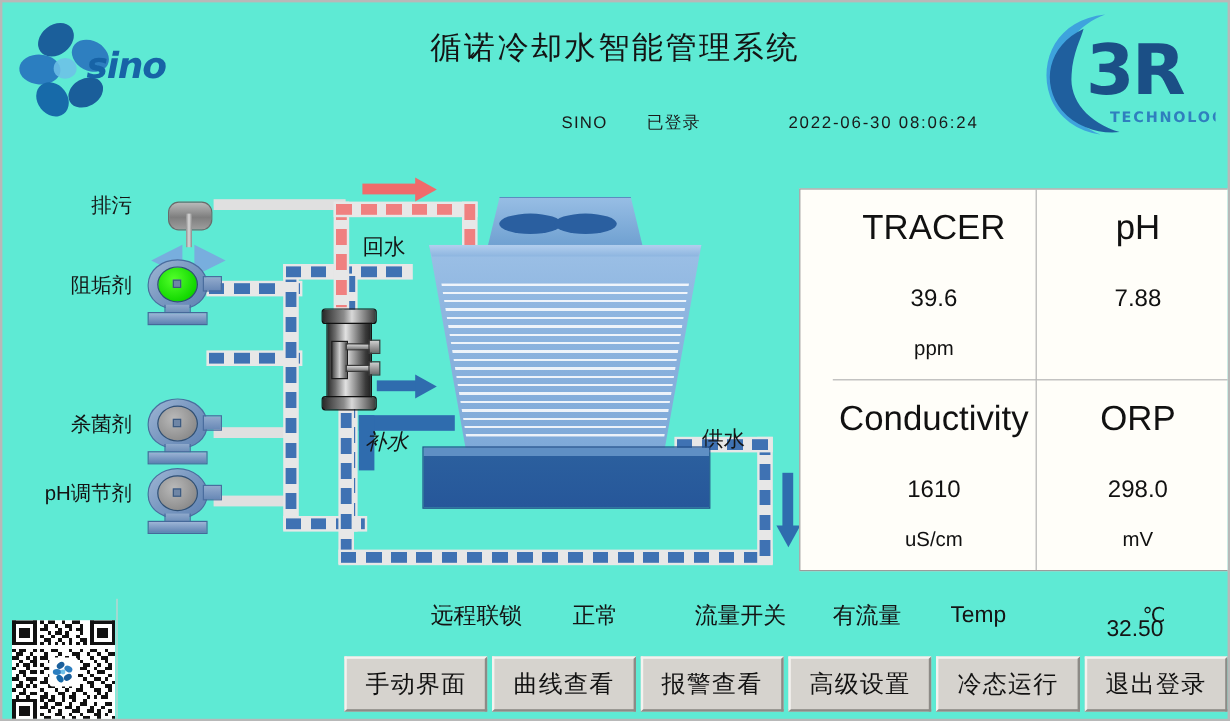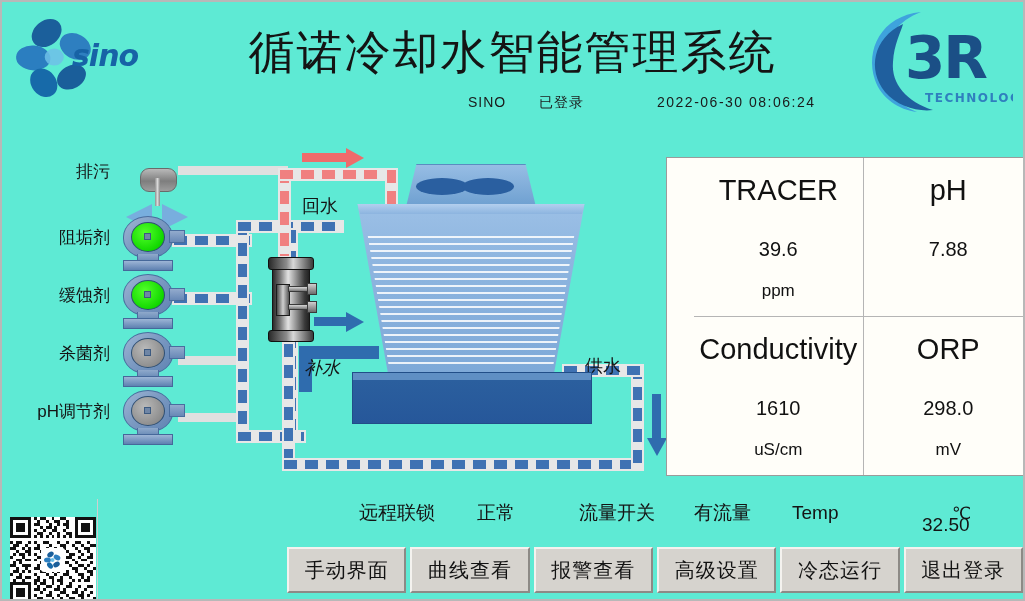--- a/index.html
+++ b/index.html
@@ -18,21 +18,21 @@
     border:2px solid #b8b8b8;
     background:#5eead4;
     overflow:hidden;
   }
 
   
   #header{position:absolute;left:0;top:0;width:100%;height:122px;}
   #title{
     position:absolute;left:0;top:20px;width:100%;
     text-align:center;
-    font-size:46px;letter-spacing:2px;color:#141414;
+    font-size:26px;letter-spacing:2px;color:#141414;
     font-family:"DejaVu Sans","Liberation Sans",sans-serif;
     font-weight:400;
   }
   .hdr-meta{position:absolute;top:92px;font-size:14px;color:#1a1a1a;letter-spacing:1px;white-space:nowrap;}
   #meta-user{left:466px;}
   #meta-login{left:537px;}
   #meta-datetime{left:655px;letter-spacing:1.5px;}
 
   
   #logo-sino{position:absolute;left:8px;top:10px;width:160px;height:88px;}
@@ -378,31 +378,20 @@
       <div class="pump">
         <div class="body"></div>
         <div class="rotor on"></div>
         <div class="hub"></div>
         <div class="nozzle"></div>
         <div class="neck"></div>
         <div class="base"></div>
       </div>
     </div>
 
-    <div class="chem-row" style="top:150px;">
-      <div class="lbl-box chem-label">缓蚀剂</div>
-      <div class="pump">
-        <div class="body"></div>
-        <div class="rotor on"></div>
-        <div class="hub"></div>
-        <div class="nozzle"></div>
-        <div class="neck"></div>
-        <div class="base"></div>
-      </div>
-    </div>
 
     <div class="chem-row" style="top:208px;">
       <div class="lbl-box chem-label">杀菌剂</div>
       <div class="pump">
         <div class="body"></div>
         <div class="rotor off"></div>
         <div class="hub"></div>
         <div class="nozzle"></div>
         <div class="neck"></div>
         <div class="base"></div>

